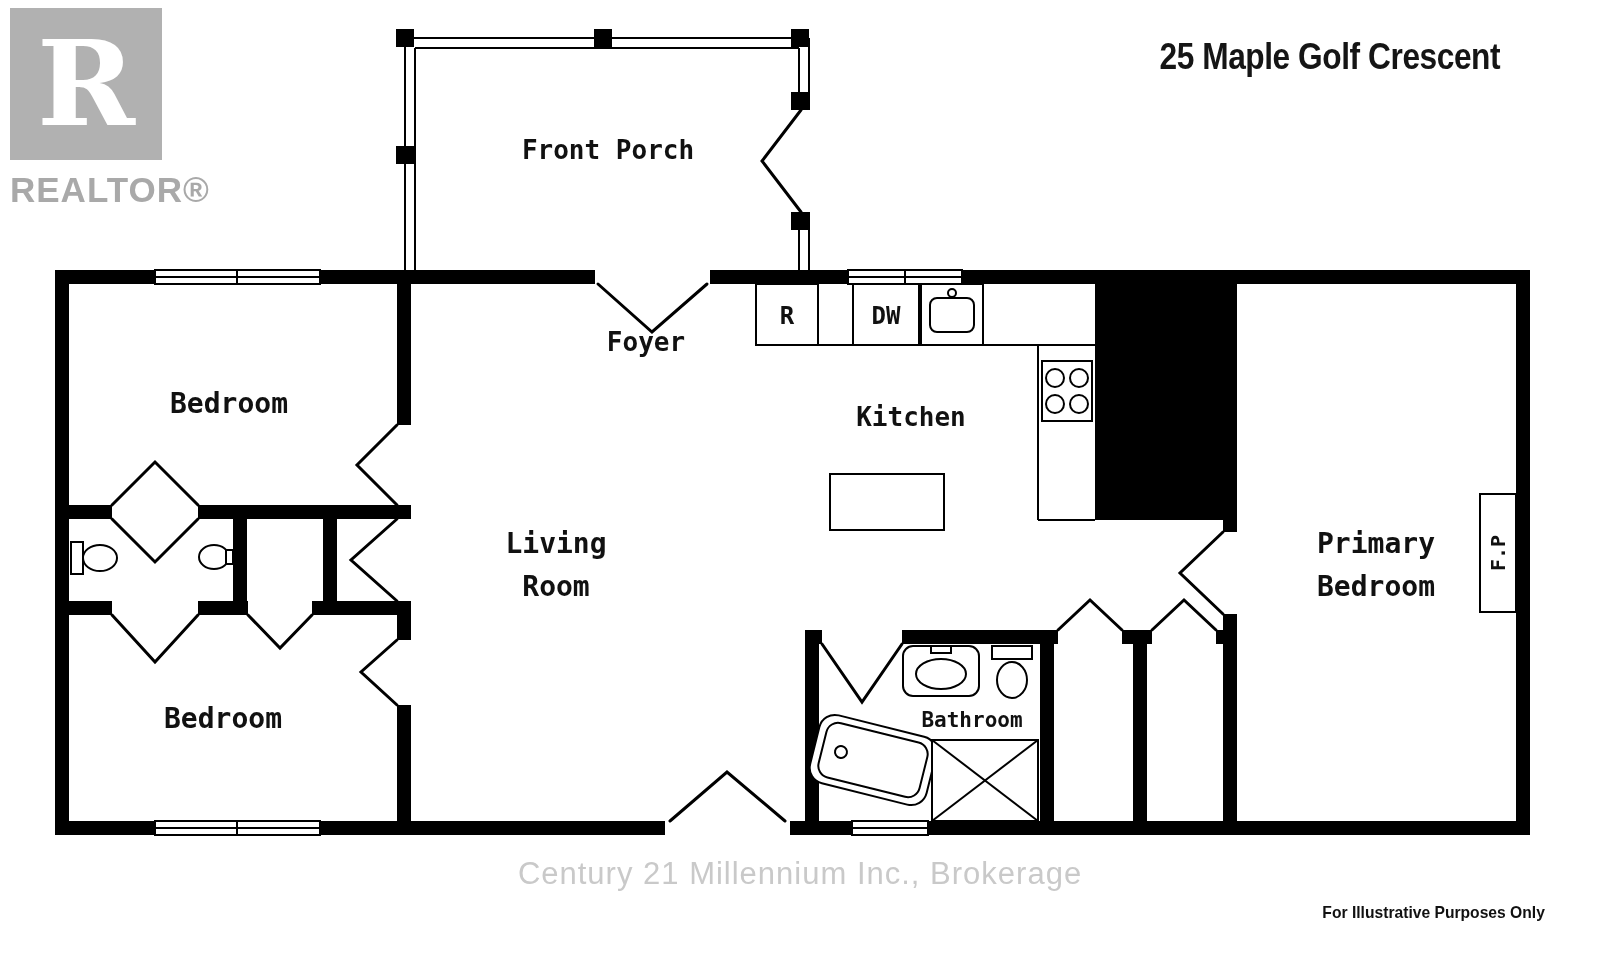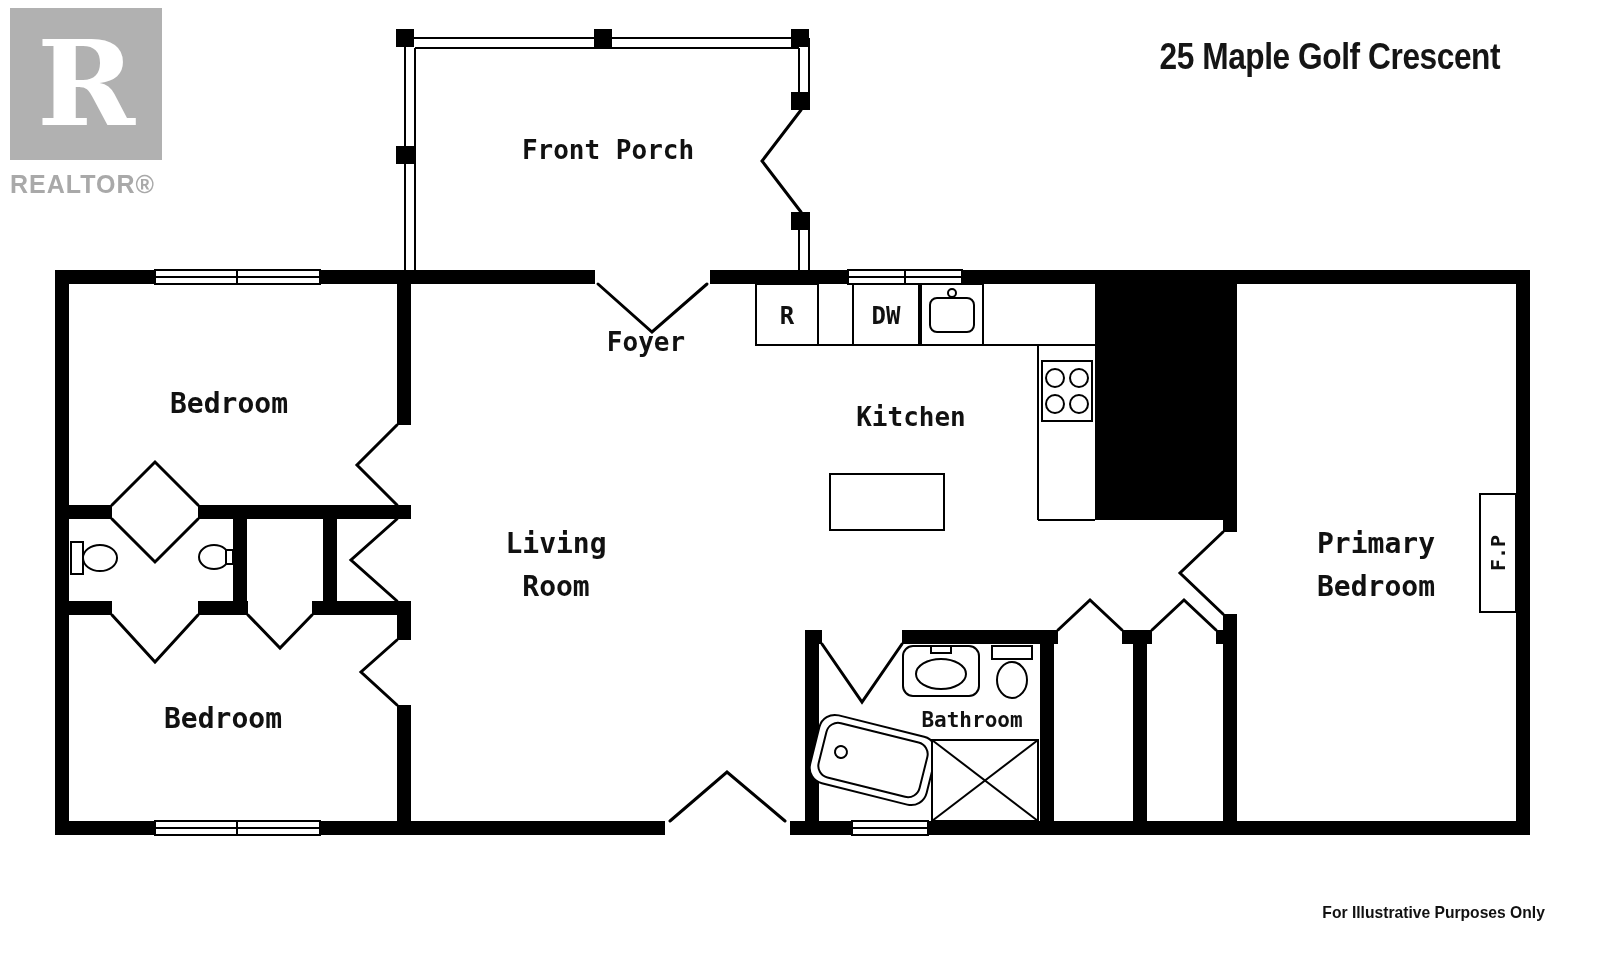--- a/index.html
+++ b/index.html
@@ -2,21 +2,21 @@
 <html><head>
 <meta charset="utf-8">
 <style>
   html,body{margin:0;padding:0;background:#ffffff;}
   .page{position:relative;width:1600px;height:954px;background:#ffffff;overflow:hidden;
         font-family:"Liberation Sans",sans-serif;}
   .logo{position:absolute;top:8px;left:10px;}
   .logo-box{width:152px;height:152px;background:#b1b1b1;color:#ffffff;
             display:flex;align-items:center;justify-content:center;
             font-family:"DejaVu Serif",serif;font-weight:700;font-size:118px;line-height:1;}
-  .logo-text{margin-top:10px;font-weight:700;font-size:25px;color:#a9a9a9;letter-spacing:1px;}
+  .logo-text{margin-top:10px;font-weight:700;font-size:35px;color:#a9a9a9;letter-spacing:1px;}
   .title{position:absolute;top:36px;right:100px;margin:0;font-weight:700;font-size:36px;
          color:#151515;transform:scaleX(.88);transform-origin:100% 50%;letter-spacing:-.5px;white-space:nowrap;}
   .watermark{position:absolute;top:856px;left:0;width:100%;text-align:center;
              font-size:31px;color:#c9c9c9;letter-spacing:1px;}
   .disclaimer{position:absolute;top:903px;right:55px;font-weight:700;font-size:17px;color:#111;
               transform:scaleX(.92);transform-origin:100% 50%;white-space:nowrap;}
   svg{position:absolute;top:0;left:0;}
   .wall{fill:#000000;stroke:none;}
   .thin{stroke:#000000;stroke-width:2;fill:none;}
   .door{stroke:#000000;stroke-width:3;fill:none;stroke-linecap:round;}
@@ -197,14 +197,15 @@
       <text class="room-label fs28" x="556" y="596">Room</text>
       <text class="room-label fs28" x="223" y="728">Bedroom</text>
       <text class="room-label fs21" x="972" y="727">Bathroom</text>
       <text class="room-label fs28" x="1376" y="553">Primary</text>
       <text class="room-label fs28" x="1376" y="596">Bedroom</text>
       <text class="room-label fs24" x="787" y="324">R</text>
       <text class="room-label fs24" x="886" y="324">DW</text>
     </g>
   </svg>
 
+  <div class="watermark">Century 21 Millennium Inc., Brokerage</div>
   <div class="disclaimer">For Illustrative Purposes Only</div>
 </div>
 
 </body></html>

